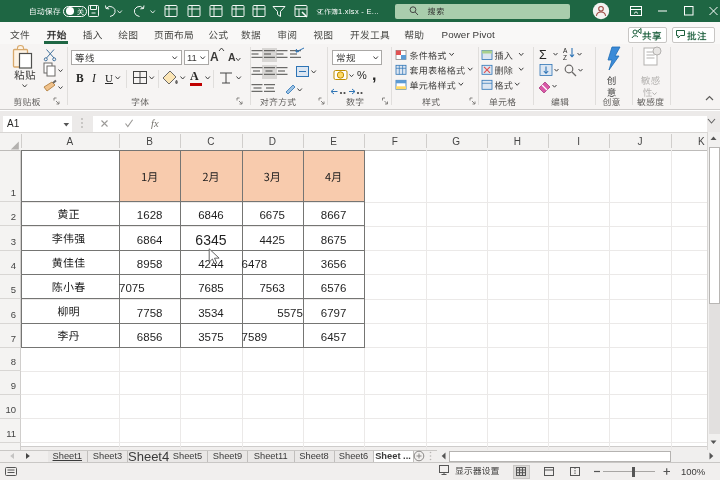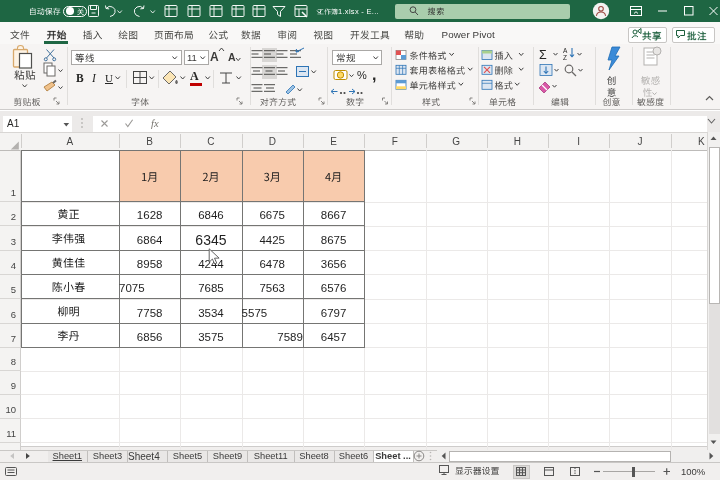--- a/index.html
+++ b/index.html
@@ -141,42 +141,42 @@
 <div style="position:absolute;left:119px;top:208.3px;width:61.3px;height:14px;font-size:11.5px;color:#1f1f1f;line-height:14px;text-align:center">1628</div>
 <div style="position:absolute;left:180.3px;top:208.3px;width:61.3px;height:14px;font-size:11.5px;color:#1f1f1f;line-height:14px;text-align:center">6846</div>
 <div style="position:absolute;left:241.6px;top:208.3px;width:61.3px;height:14px;font-size:11.5px;color:#1f1f1f;line-height:14px;text-align:center">6675</div>
 <div style="position:absolute;left:302.9px;top:208.3px;width:61.3px;height:14px;font-size:11.5px;color:#1f1f1f;line-height:14px;text-align:center">8667</div>
 <div style="position:absolute;left:119px;top:232.6px;width:61.3px;height:14px;font-size:11.5px;color:#1f1f1f;line-height:14px;text-align:center">6864</div>
 <div style="position:absolute;left:180.3px;top:232.6px;width:61.3px;height:14px;font-size:14px;color:#1f1f1f;line-height:14px;text-align:center">6345</div>
 <div style="position:absolute;left:241.6px;top:232.6px;width:61.3px;height:14px;font-size:11.5px;color:#1f1f1f;line-height:14px;text-align:center">4425</div>
 <div style="position:absolute;left:302.9px;top:232.6px;width:61.3px;height:14px;font-size:11.5px;color:#1f1f1f;line-height:14px;text-align:center">8675</div>
 <div style="position:absolute;left:119px;top:256.9px;width:61.3px;height:14px;font-size:11.5px;color:#1f1f1f;line-height:14px;text-align:center">8958</div>
 <div style="position:absolute;left:180.3px;top:256.9px;width:61.3px;height:14px;font-size:11.5px;color:#1f1f1f;line-height:14px;text-align:center">4244</div>
-<div style="position:absolute;left:241.6px;top:256.9px;width:61.3px;height:14px;font-size:11.5px;color:#1f1f1f;line-height:14px;text-align:center">6478</div>
+<div style="position:absolute;left:241.6px;top:256.9px;width:61.3px;height:14px;font-size:11.5px;color:#1f1f1f;line-height:14px;">6478</div>
 <div style="position:absolute;left:302.9px;top:256.9px;width:61.3px;height:14px;font-size:11.5px;color:#1f1f1f;line-height:14px;text-align:center">3656</div>
 <div style="position:absolute;left:119px;top:281.2px;width:61.3px;height:14px;font-size:11.5px;color:#1f1f1f;line-height:14px;text-align:left">7075</div>
 <div style="position:absolute;left:180.3px;top:281.2px;width:61.3px;height:14px;font-size:11.5px;color:#1f1f1f;line-height:14px;text-align:center">7685</div>
 <div style="position:absolute;left:241.6px;top:281.2px;width:61.3px;height:14px;font-size:11.5px;color:#1f1f1f;line-height:14px;text-align:center">7563</div>
 <div style="position:absolute;left:302.9px;top:281.2px;width:61.3px;height:14px;font-size:11.5px;color:#1f1f1f;line-height:14px;text-align:center">6576</div>
 <div style="position:absolute;left:119px;top:305.5px;width:61.3px;height:14px;font-size:11.5px;color:#1f1f1f;line-height:14px;text-align:center">7758</div>
 <div style="position:absolute;left:180.3px;top:305.5px;width:61.3px;height:14px;font-size:11.5px;color:#1f1f1f;line-height:14px;text-align:center">3534</div>
-<div style="position:absolute;left:241.6px;top:305.5px;width:61.3px;height:14px;font-size:11.5px;color:#1f1f1f;line-height:14px;text-align:left">5575</div>
+<div style="position:absolute;left:241.6px;top:305.5px;width:61.3px;height:14px;font-size:11.5px;color:#1f1f1f;line-height:14px;text-align:right">5575</div>
 <div style="position:absolute;left:302.9px;top:305.5px;width:61.3px;height:14px;font-size:11.5px;color:#1f1f1f;line-height:14px;text-align:center">6797</div>
 <div style="position:absolute;left:119px;top:329.8px;width:61.3px;height:14px;font-size:11.5px;color:#1f1f1f;line-height:14px;text-align:center">6856</div>
 <div style="position:absolute;left:180.3px;top:329.8px;width:61.3px;height:14px;font-size:11.5px;color:#1f1f1f;line-height:14px;text-align:center">3575</div>
-<div style="position:absolute;left:241.6px;top:329.8px;width:61.3px;height:14px;font-size:11.5px;color:#1f1f1f;line-height:14px;text-align:right">7589</div>
+<div style="position:absolute;left:241.6px;top:329.8px;width:61.3px;height:14px;font-size:11.5px;color:#1f1f1f;line-height:14px;text-align:left">7589</div>
 <div style="position:absolute;left:302.9px;top:329.8px;width:61.3px;height:14px;font-size:11.5px;color:#1f1f1f;line-height:14px;text-align:center">6457</div>
 <div style="position:absolute;left:707px;top:132px;width:13px;height:317.5px;background:#f1f0ef;border-left:1px solid #d8d6d4"></div>
 <div style="position:absolute;left:708.5px;top:147px;width:11px;height:157px;background:#fff;border:1px solid #b8b6b4"></div>
 <div style="position:absolute;left:708.5px;top:304px;width:11px;height:130px;background:#e2e0df"></div>
 <div style="position:absolute;left:0px;top:449.5px;width:720px;height:12.5px;background:#f1efee;border-top:1px solid #c9c7c5"></div>
 <div style="position:absolute;left:47.5px;top:450.5px;width:366px;height:11.5px;background:#e9e7e6"></div>
 <div style="position:absolute;left:47.5px;top:450.5px;width:40.5px;height:11.5px;border-right:1px solid #c1bfbd;font-size:9.3px;line-height:11.5px;text-align:center;color:#3a3a3a;text-decoration:underline;">Sheet1</div>
 <div style="position:absolute;left:88px;top:450.5px;width:40px;height:11.5px;border-right:1px solid #c1bfbd;font-size:9.3px;line-height:11.5px;text-align:center;color:#3a3a3a;">Sheet3</div>
-<div style="position:absolute;left:128px;top:450.5px;width:40px;height:11.5px;border-right:1px solid #c1bfbd;font-size:10px;line-height:11.5px;color:#3a3a3a;">Sheet4</div>
+<div style="position:absolute;left:128px;top:450.5px;width:40px;height:11.5px;border-right:1px solid #c1bfbd;font-size:13px;line-height:11.5px;color:#3a3a3a;">Sheet4</div>
 <div style="position:absolute;left:168px;top:450.5px;width:40px;height:11.5px;border-right:1px solid #c1bfbd;font-size:9.3px;line-height:11.5px;text-align:center;color:#3a3a3a;">Sheet5</div>
 <div style="position:absolute;left:208px;top:450.5px;width:40px;height:11.5px;border-right:1px solid #c1bfbd;font-size:9.3px;line-height:11.5px;text-align:center;color:#3a3a3a;">Sheet9</div>
 <div style="position:absolute;left:248px;top:450.5px;width:46.5px;height:11.5px;border-right:1px solid #c1bfbd;font-size:9.3px;line-height:11.5px;text-align:center;color:#3a3a3a;">Sheet11</div>
 <div style="position:absolute;left:294.5px;top:450.5px;width:40px;height:11.5px;border-right:1px solid #c1bfbd;font-size:9.3px;line-height:11.5px;text-align:center;color:#3a3a3a;">Sheet8</div>
 <div style="position:absolute;left:334.5px;top:450.5px;width:39px;height:11.5px;border-right:1px solid #c1bfbd;font-size:9.3px;line-height:11.5px;text-align:center;color:#3a3a3a;">Sheet6</div>
 <div style="position:absolute;left:373.5px;top:450.5px;width:40px;height:11.5px;background:#fff;border-right:1px solid #c1bfbd;font-size:9.3px;line-height:11.5px;text-align:center;color:#3a3a3a;font-weight:bold">Sheet ...</div>
 <div style="position:absolute;left:437px;top:449.5px;width:283px;height:12.5px;background:#f0efee"></div>
 <div style="position:absolute;left:449px;top:450.5px;width:222px;height:11px;background:#fff;border:1px solid #b5b3b1"></div>
 <div style="position:absolute;left:512.5px;top:464.5px;width:17px;height:14px;background:#dcdad8;border:1px solid #c8c6c4"></div>
 <div style="position:absolute;left:603px;top:471px;width:52px;height:1px;background:#a8a6a4"></div>

